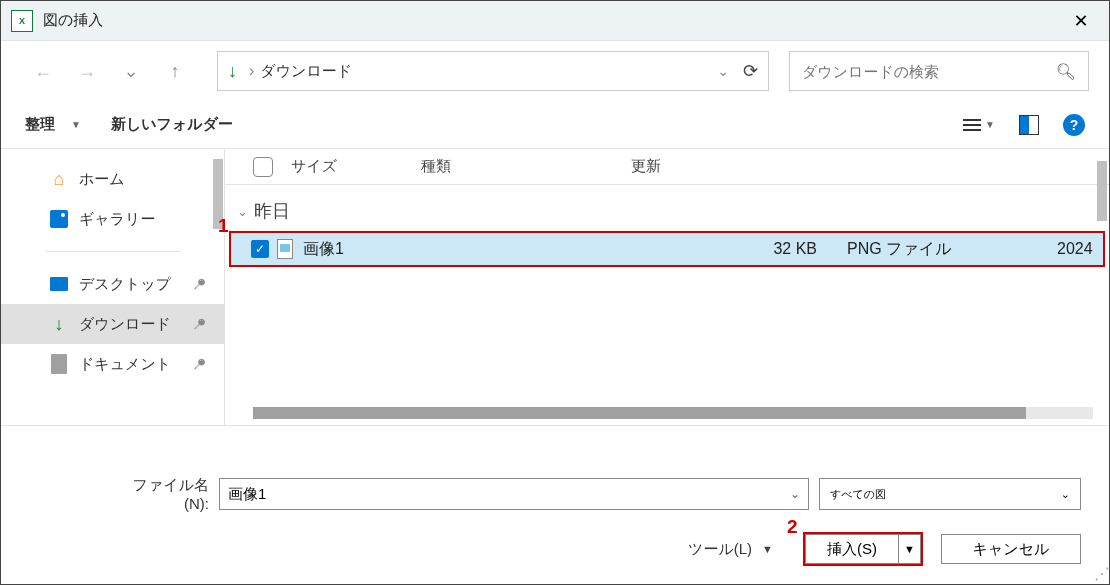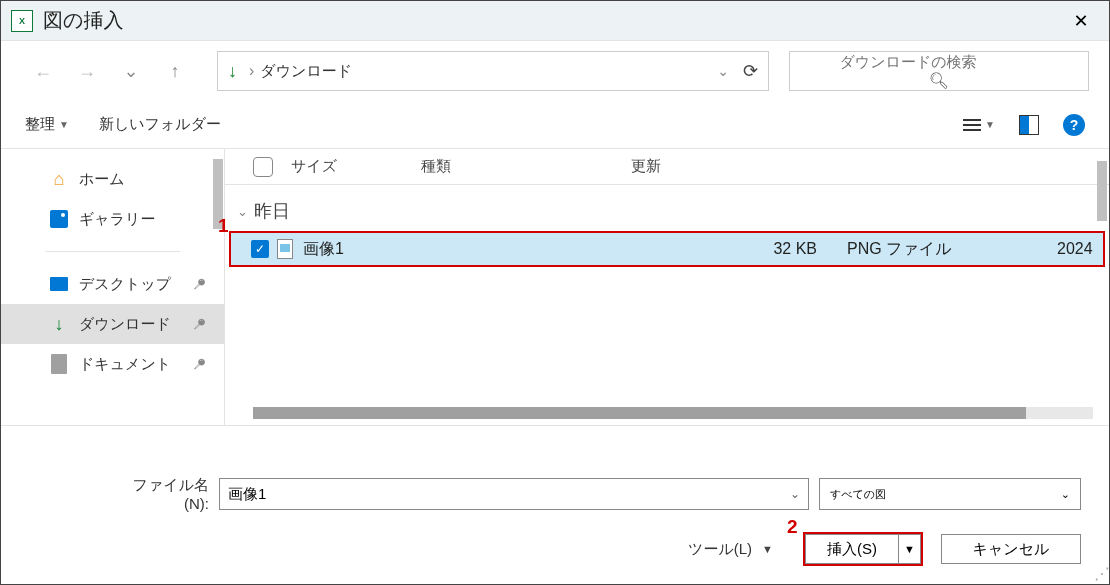--- a/index.html
+++ b/index.html
@@ -2,39 +2,39 @@
 <html><head>
   <meta charset="utf-8">
   <style>
     * { box-sizing: border-box; margin: 0; padding: 0; font-family: "Yu Gothic UI", "Meiryo", sans-serif; }
     body { background: #fff; width: 1110px; height: 585px; overflow: hidden; }
     
     .dialog { width: 1110px; height: 585px; border: 1px solid #444; background: #fff; display: flex; flex-direction: column; }
     
     .titlebar { height: 40px; background: #edf3f4; display: flex; align-items: center; padding: 0 10px; border-bottom: 1px solid #e3e3e3; }
     .titlebar .app-icon { width: 22px; height: 22px; background: #fff; border: 1px solid #0f7a3b; display: flex; align-items: center; justify-content: center; font-size: 9px; font-weight: bold; color: #0f7a3b; }
-    .titlebar .title { margin-left: 10px; font-size: 20px; color: #222; }
+    .titlebar .title { margin-left: 10px; font-size: 15px; color: #222; }
     .titlebar .spacer { flex: 1; }
     .titlebar .close { width: 36px; height: 28px; display: flex; align-items: center; justify-content: center; cursor: pointer; font-size: 18px; }
     
     .navbar { height: 60px; display: flex; align-items: center; padding: 0 20px 0 30px; gap: 20px; }
     .nav-btn { width: 24px; height: 24px; display: flex; align-items: center; justify-content: center; color: #888; font-size: 18px; cursor: pointer; }
     .nav-btn.disabled { color: #bbb; }
     .path-box { flex: 1; height: 40px; border: 1px solid #ccc; display: flex; align-items: center; padding: 0 10px; margin-left: 10px; }
     .path-box .dl-icon { color: #1a8636; font-size: 18px; margin-right: 6px; }
     .path-box .sep { color: #888; margin: 0 6px; }
     .path-box .path-text { font-size: 15px; color: #333; flex: 1; }
     .path-box .dd { color: #888; font-size: 14px; margin-right: 14px; }
     .path-box .refresh { color: #444; font-size: 18px; cursor: pointer; }
-    .search-box { width: 300px; height: 40px; border: 1px solid #ccc; display: flex; align-items: center; padding: 0 12px; flex-direction: column; }
+    .search-box { width: 300px; height: 40px; border: 1px solid #ccc; display: flex; align-items: center; padding: 0 12px; }
     .search-box input { border: none; outline: none; flex: 1; font-size: 15px; color: #888; }
     .search-box .mag { color: #555; font-size: 16px; }
     
     .toolbar { height: 48px; display: flex; align-items: center; padding: 0 24px; border-bottom: 1px solid #e3e3e3; }
-    .toolbar .tb-btn { font-size: 15px; color: #333; cursor: pointer; display: flex; align-items: center; gap: 4px; margin-right: 30px; }
+    .toolbar .tb-btn { font-size: 15px; color: #333; cursor: pointer; display: flex; align-items: center; gap: 16px; margin-right: 30px; font-weight: bold; }
     .toolbar .tb-dd { font-size: 10px; color: #666; }
     .toolbar .right-tools { margin-left: auto; display: flex; align-items: center; gap: 24px; }
     .toolbar .view-icon { display: flex; align-items: center; gap: 4px; cursor: pointer; }
     .toolbar .lines { display: flex; flex-direction: column; gap: 3px; }
     .toolbar .lines span { width: 18px; height: 2px; background: #333; }
     .toolbar .preview-icon { width: 20px; height: 20px; border: 1.5px solid #333; position: relative; cursor: pointer; }
     .toolbar .preview-icon::after { content: ""; position: absolute; left: 0; top: 0; width: 50%; height: 100%; background: #0078d4; }
     .toolbar .help-icon { width: 22px; height: 22px; border-radius: 50%; background: #0078d4; color: #fff; display: flex; align-items: center; justify-content: center; font-size: 14px; font-weight: bold; cursor: pointer; }
     
     .main { flex: 1; display: flex; overflow: hidden; }

